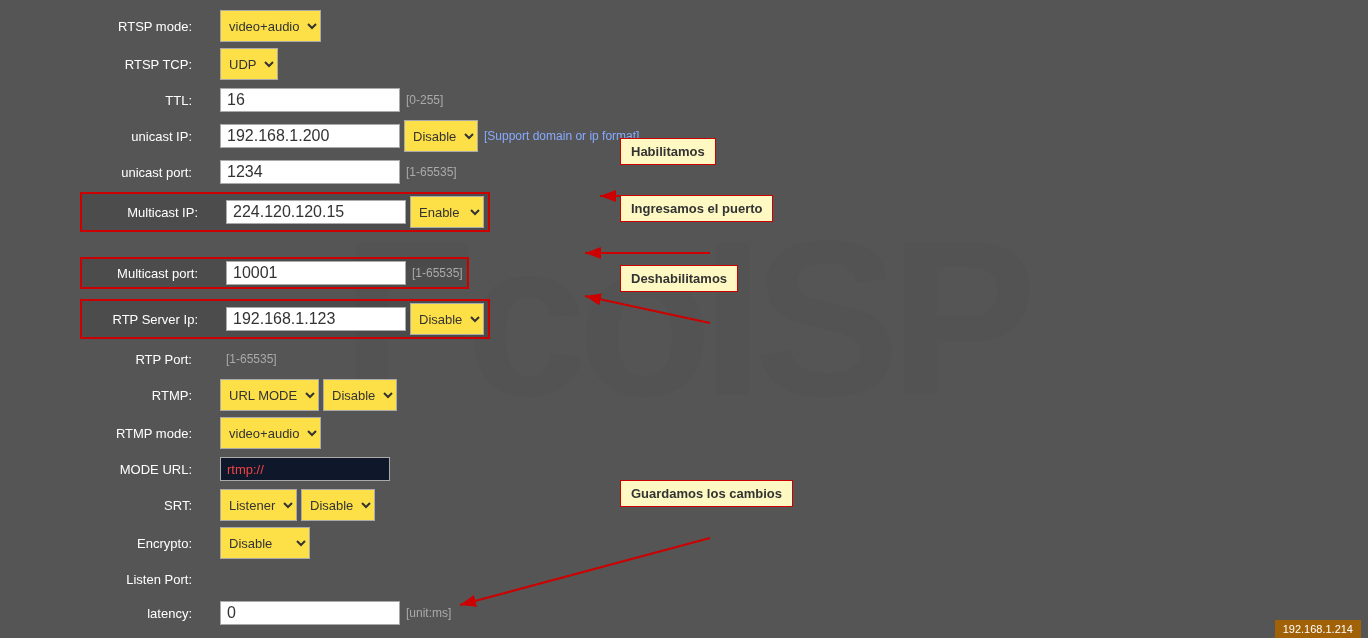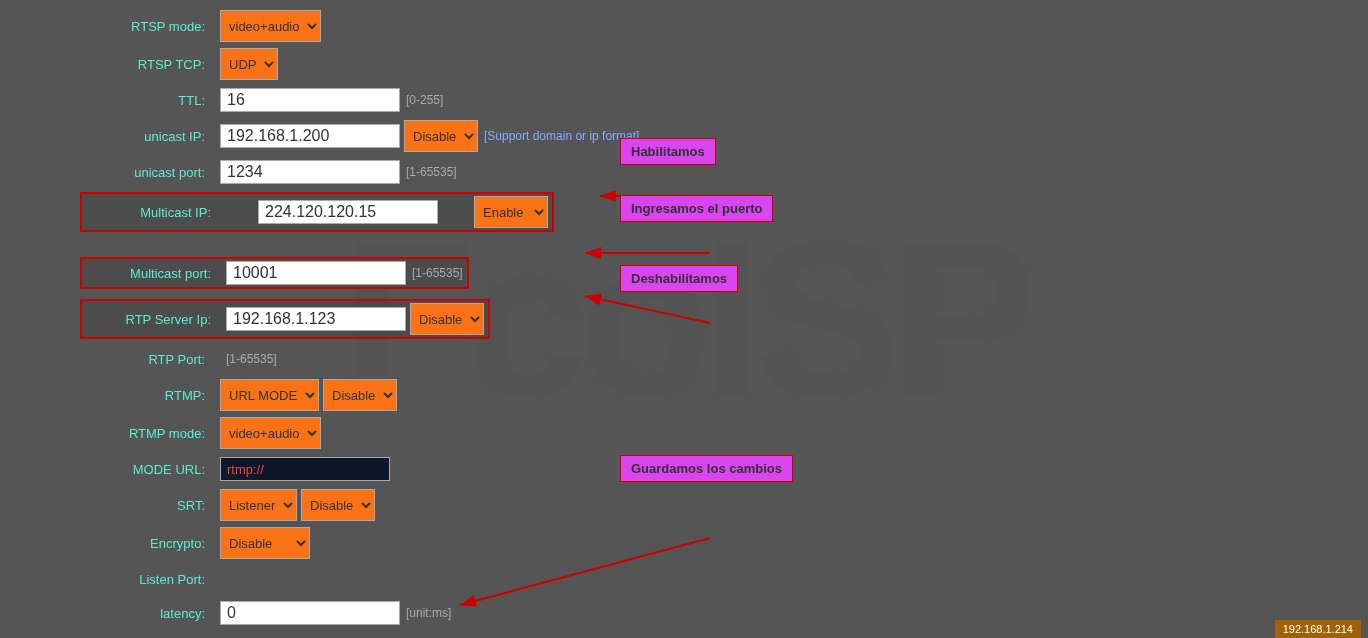--- a/index.html
+++ b/index.html
@@ -53,22 +53,22 @@
     .form-row {
       display: flex;
       align-items: center;
       margin-bottom: 6px;
       min-height: 28px;
     }
 
     .form-label {
       width: 140px;
       text-align: right;
-      padding-right: 15px;
-      color: #5eead4;
+      padding-right: 28px;
+      color: #ffffff;
       font-size: 13px;
       white-space: nowrap;
       flex-shrink: 0;
     }
 
     .form-input {
       background: #fff;
       border: 1px solid #aaa;
       padding: 2px 6px;
       font-size: 16px;
@@ -81,21 +81,21 @@
       width: 180px;
     }
 
     .form-hint {
       color: #aaa;
       font-size: 12px;
       margin-left: 6px;
     }
 
     select.form-select {
-      background: #f97316;
+      background: #fde047;
       border: 1px solid #aaa;
       padding: 2px 4px;
       font-size: 13px;
       height: 32px;
       color: #333;
       cursor: pointer;
       outline: none;
     }
 
     .highlighted-row {
@@ -118,21 +118,21 @@
     .apply-btn-wrapper {
       border: 2px solid #cc0000;
       display: inline-block;
       padding: 2px;
       margin-top: 24px;
     }
 
     
     .callout {
       position: absolute;
-      background: #d946ef;
+      background: #fef9c3;
       border: 1.5px solid #cc0000;
       padding: 5px 10px;
       font-size: 13px;
       font-weight: bold;
       color: #333;
       white-space: nowrap;
       z-index: 10;
       text-align: right;
     }
 
@@ -214,21 +214,21 @@
       </select>
       <span class="form-hint" style="color:#88aaff;">[Support domain or ip format]</span>
     </div>
 
     <div class="form-row">
       <span class="form-label">unicast port:</span>
       <input class="form-input form-input-wide" type="text" value="1234" style="">
       <span class="form-hint">[1-65535]</span>
     </div>
 
-    <div class="form-row highlighted-row" style="width:fit-content;gap:32px;">
+    <div class="form-row highlighted-row" style="width:fit-content;">
       <span class="form-label">Multicast IP:</span>
       <input class="form-input form-input-wide" type="text" value="224.120.120.15" style="">
       <select class="form-select" style="margin-left:4px;">
         <option>Enable</option>
         <option>Disable</option>
       </select>
     </div>
 
     <div class="form-row highlighted-row" style="width:fit-content; margin-top:19px;">
       <span class="form-label">Multicast port:</span>
@@ -308,21 +308,21 @@
         <button class="apply-btn">Apply</button>
       </div>
     </div>
 
     <div class="callout" style="top: 138px; left: 620px;">Habilitamos</div>
 
     <div class="callout" style="top: 195px; left: 620px;">Ingresamos el puerto</div>
 
     <div class="callout" style="top: 265px; left: 620px;">Deshabilitamos</div>
 
-    <div class="callout" style="top: 455px; left: 620px;">Guardamos los cambios</div>
+    <div class="callout" style="top: 480px; left: 620px;">Guardamos los cambios</div>
 
     <svg class="arrows-overlay" viewBox="0 0 1368 638">
 
       <defs>
         <marker id="arrowhead" markerWidth="8" markerHeight="6" refX="8" refY="3" orient="auto">
           <polygon points="0 0, 8 3, 0 6" fill="#cc0000"></polygon>
         </marker>
       </defs>
 
       <line x1="710" y1="158" x2="600" y2="158" stroke="#cc0000" stroke-width="2" marker-end="url(#arrowhead)"></line>

